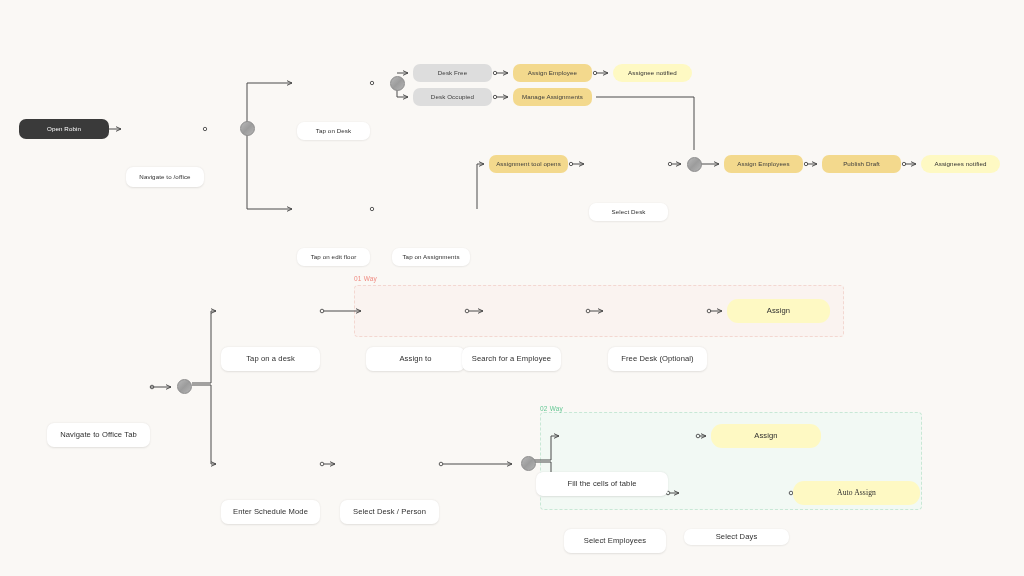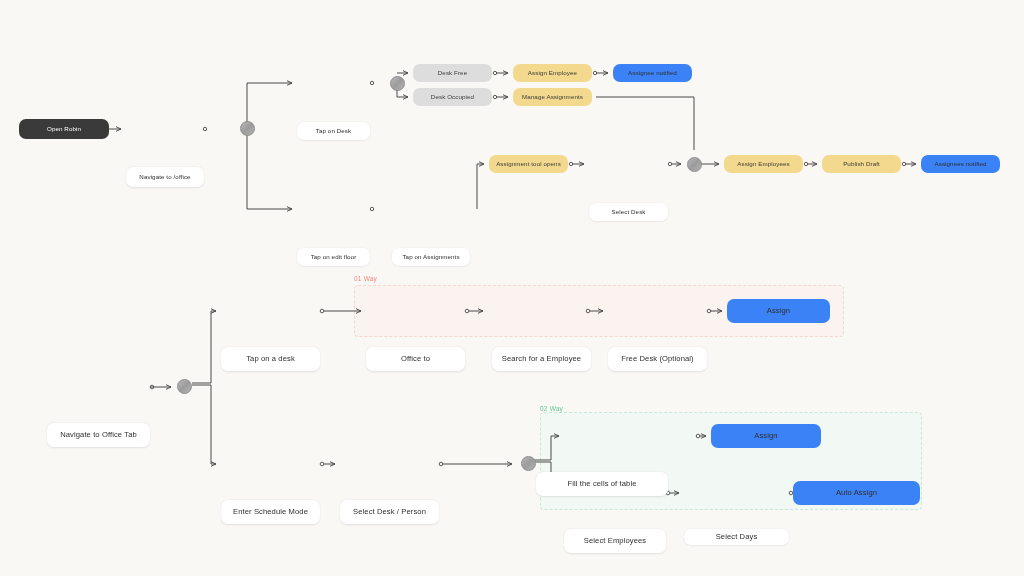--- a/index.html
+++ b/index.html
@@ -48,22 +48,23 @@
   }
   .node.gray {
     background: #DDDDDD;
     color: #3A3A3A;
   }
   .node.yellow {
     background: #F3D98D;
     color: #3A3A3A;
   }
   .node.green {
-    background: #3b82f6;
+    background: #fef9c3;
     color: #2E2E2E;
+    border-radius: 11px;
   }
   .node.big {
     font-size: 7.6px;
   }
   .junction {
     position: absolute;
     width: 15px;
     height: 15px;
     border-radius: 50%;
     background: linear-gradient(135deg, #B8B8B8 0%, #9C9C9C 50%, #B4B4B4 100%);
@@ -183,31 +184,31 @@
       <div class="node white" style="left: 392px; top: 200px; width: 78px; height: 18px;">Tap on Assignments</div>
       <div class="node yellow" style="left: 489px; top: 155px; width: 79px; height: 18px;">Assignment tool opens</div>
       <div class="node white" style="left: 589px; top: 155px; width: 79px; height: 18px;">Select Desk</div>
       <div class="node yellow" style="left: 724px; top: 155px; width: 79px; height: 18px;">Assign Employees</div>
       <div class="node yellow" style="left: 822px; top: 155px; width: 79px; height: 18px;">Publish Draft</div>
       <div class="node green" style="left: 921px; top: 155px; width: 79px; height: 18px;">Assignees notified</div>
     </div>
   <div id="nodes-bottom">
       <div class="node white big" style="left: 47px; top: 375px; width: 103px; height: 24px;">Navigate to Office Tab</div>
       <div class="node white big" style="left: 221px; top: 299px; width: 99px; height: 24px;">Tap on a desk</div>
-      <div class="node white big" style="left: 366px; top: 299px; width: 99px; height: 24px;">Office to</div>
-      <div class="node white big" style="left: 492px; top: 299px; width: 99px; height: 24px;">Search for a Employee</div>
+      <div class="node white big" style="left: 366px; top: 299px; width: 99px; height: 24px;">Assign to</div>
+      <div class="node white big" style="left: 462px; top: 299px; width: 99px; height: 24px;">Search for a Employee</div>
       <div class="node white big" style="left: 608px; top: 299px; width: 99px; height: 24px;">Free Desk (Optional)</div>
       <div class="node green big" style="left: 727px; top: 299px; width: 103px; height: 24px;">Assign</div>
       <div class="node white big" style="left: 221px; top: 452px; width: 99px; height: 24px;">Enter Schedule Mode</div>
       <div class="node white big" style="left: 340px; top: 452px; width: 99px; height: 24px; text-align: right;">Select Desk / Person</div>
       <div class="node white big" style="left: 536px; top: 424px; width: 132px; height: 24px;">Fill the cells of table</div>
       <div class="node green big" style="left: 711px; top: 424px; width: 110px; height: 24px;">Assign</div>
       <div class="node white big" style="left: 564px; top: 481px; width: 102px; height: 24px;">Select Employees</div>
       <div class="node white big" style="left: 684px; top: 481px; width: 105px; height: 16px;">Select  Days</div>
-      <div class="node green big" style="left: 793px; top: 481px; width: 127px; height: 24px;">Auto Assign</div>
+      <div class="node green big" style="left: 793px; top: 481px; width: 127px; height: 24px; font-family: Liberation Serif, serif;">Auto Assign</div>
     </div>
   <div id="junctions">
       <div class="junction" style="left: 240px; top: 121px;"></div>
       <div class="junction" style="left: 390px; top: 76px;"></div>
       <div class="junction" style="left: 687px; top: 157px;"></div>
       <div class="junction" style="left: 177px; top: 379px;"></div>
       <div class="junction" style="left: 521px; top: 456px;"></div>
     </div>
 
 </div>

